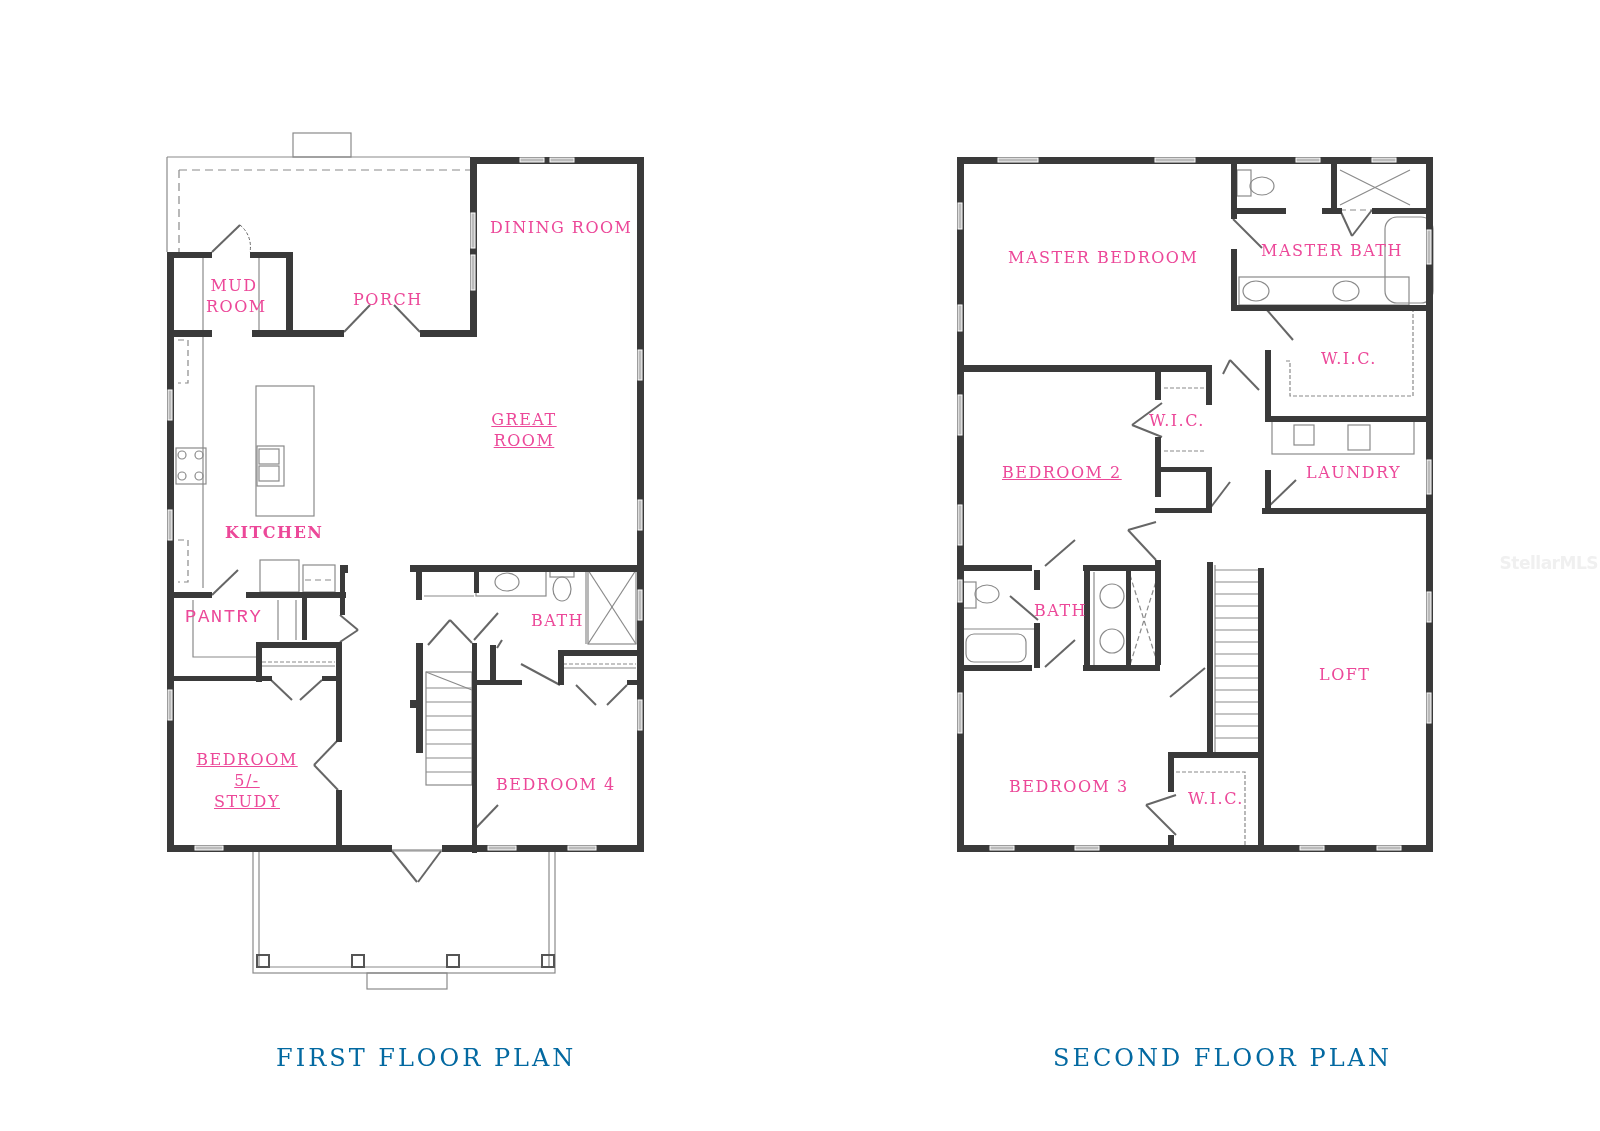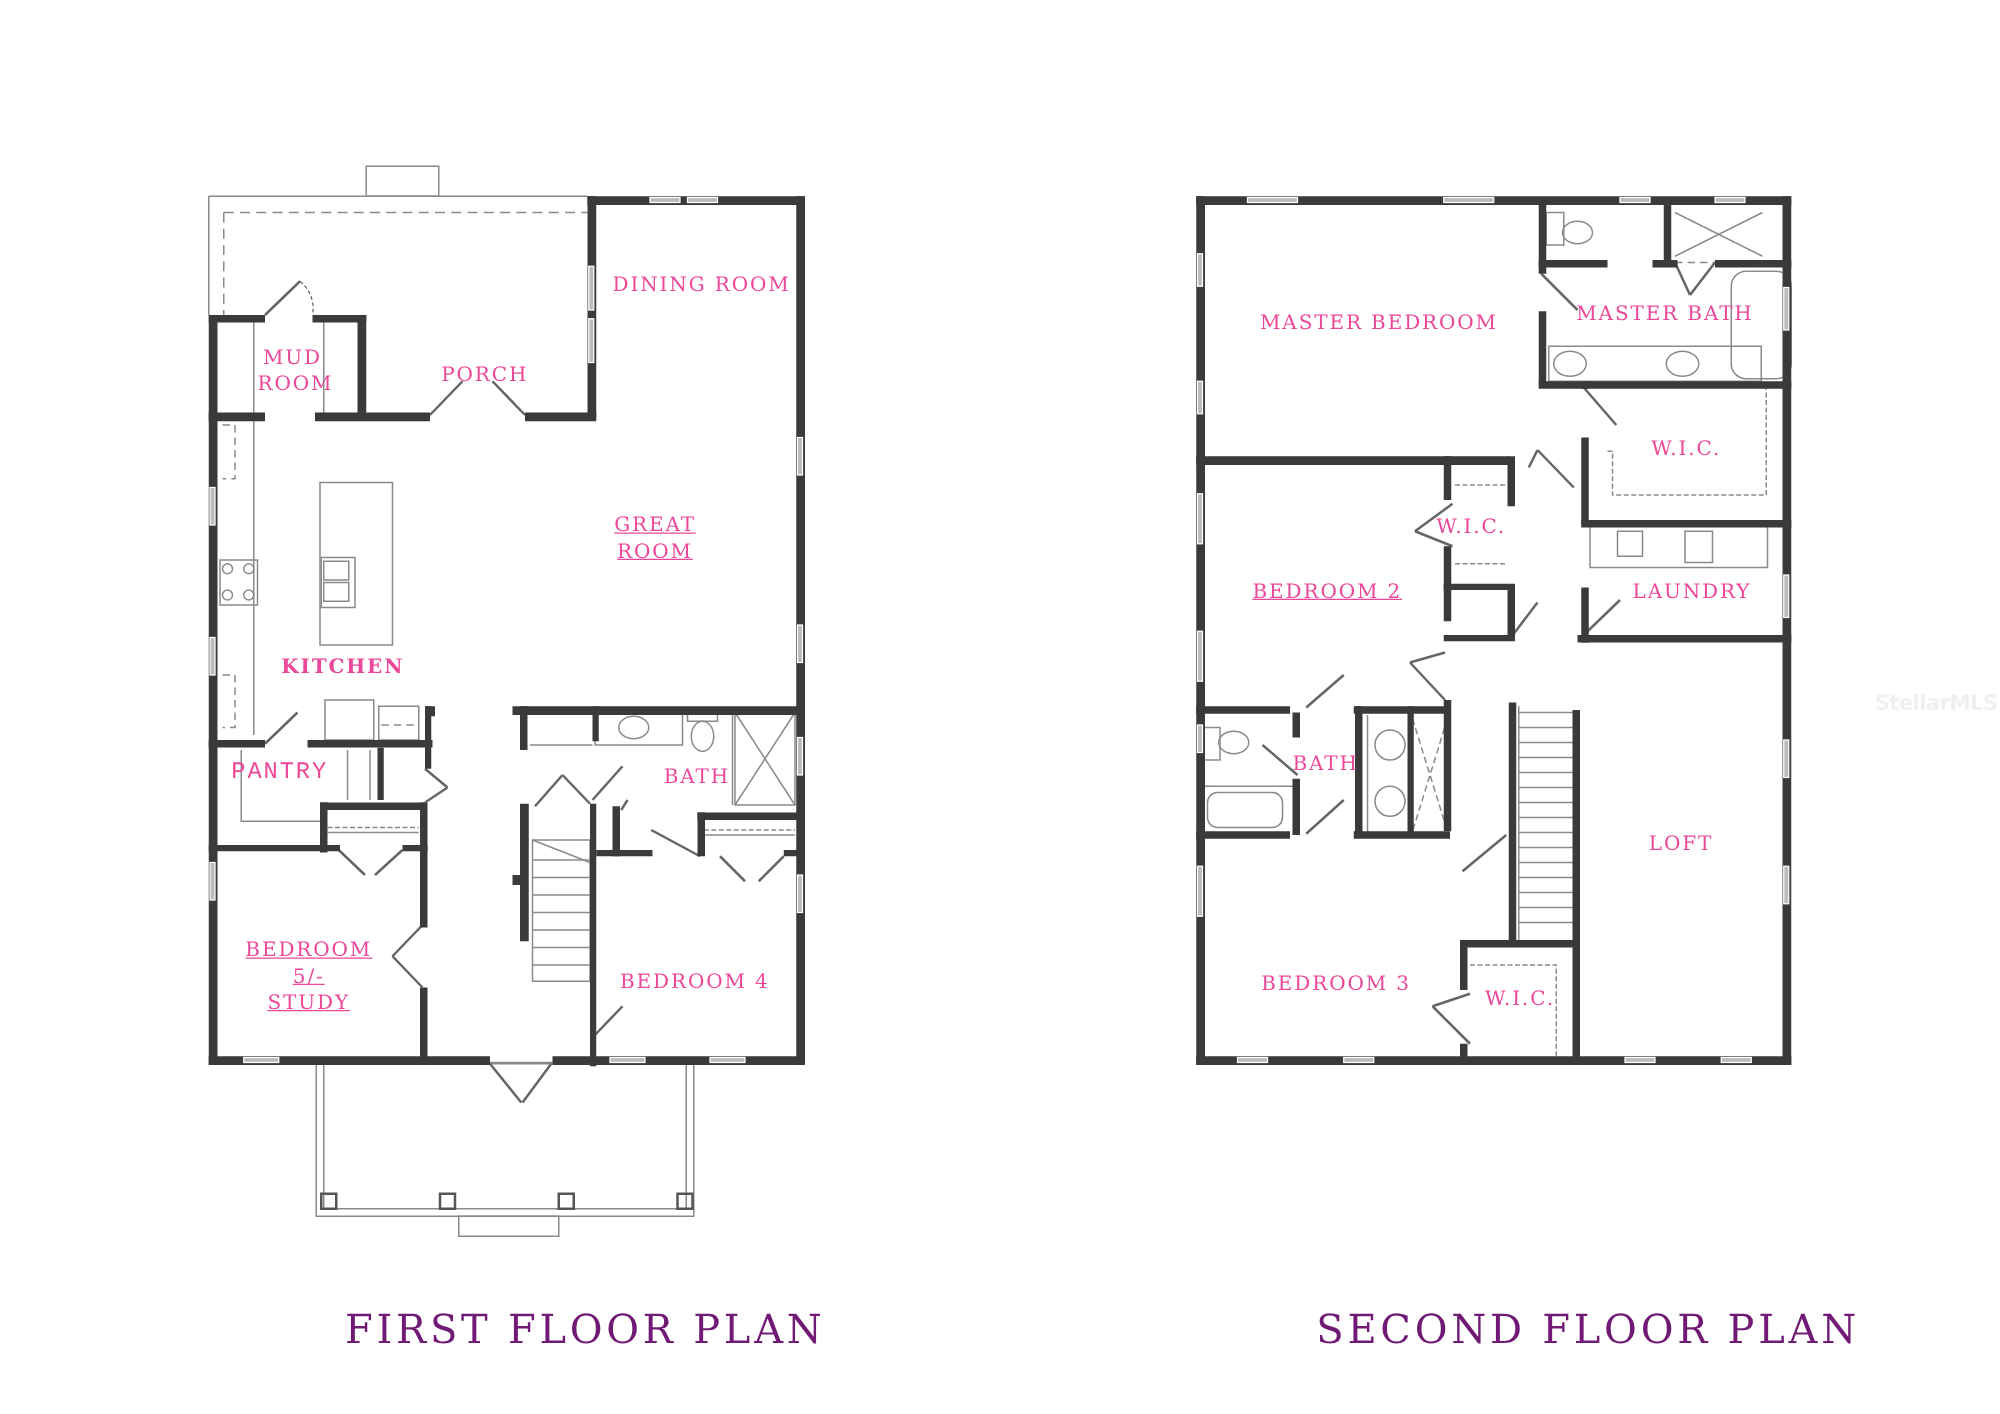--- a/index.html
+++ b/index.html
@@ -1,20 +1,20 @@
 <!DOCTYPE html>
 <html><head>
 <meta charset="utf-8">
 <style>
   html, body { margin:0; padding:0; background:#ffffff; }
   body { width:1600px; height:1131px; position:relative; overflow:hidden; font-family:"DejaVu Serif", serif; }
   svg { position:absolute; left:0; top:0; }
   .lbl { position:absolute; color:#ec4899; font-family:"DejaVu Serif", serif; font-size:16px; letter-spacing:1.5px; text-align:center; line-height:21px; white-space:nowrap; }
   .lbl.big { font-size:19px;font-family:Liberation Mono, monospace; }
-  .title { position:absolute; color:#701a75; font-family:"DejaVu Serif", serif; font-size:32px; letter-spacing:3px; white-space:nowrap; }
+  .title { position:absolute; color:#0369a1; font-family:"DejaVu Serif", serif; font-size:24px; letter-spacing:3px; white-space:nowrap; }
   .wm { position:absolute; right:2px; top:553px; font-family:"DejaVu Sans", sans-serif; font-weight:bold; font-size:17px; color:#f0f0f0; letter-spacing:-0.5px; }
 </style>
 </head>
 <body>
 
 <svg width="1600" height="1131" viewBox="0 0 1600 1131">
   <g fill="none" stroke="#8a8a8a" stroke-width="1.2">
 
     <rect x="293" y="133" width="58" height="24"></rect>
     <line x1="167" y1="157" x2="470" y2="157"></line>

